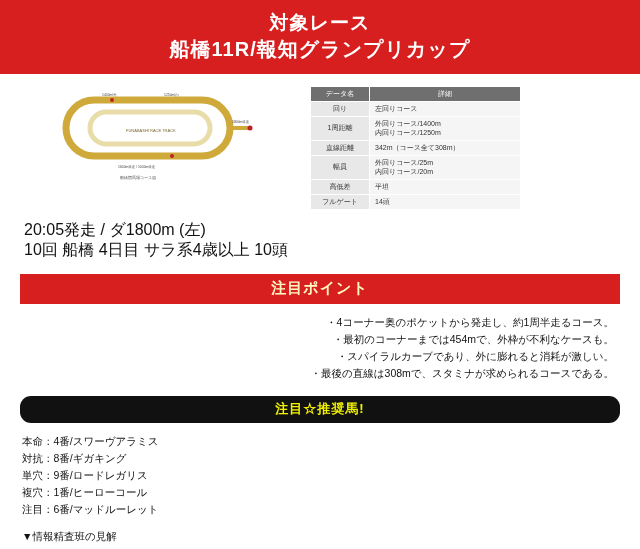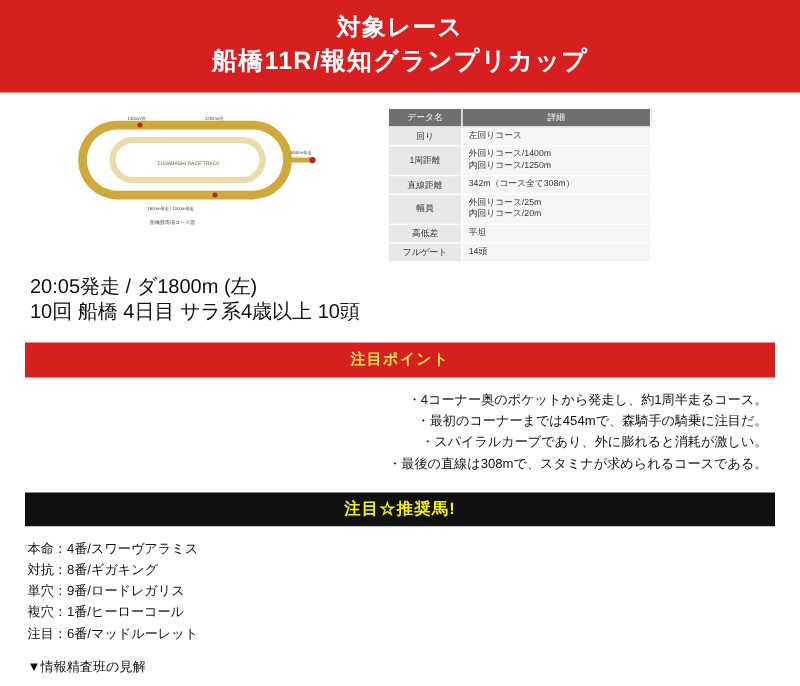--- a/index.html
+++ b/index.html
@@ -103,24 +103,24 @@
   .race-meta {
     padding: 6px 24px 0 24px;
     font-size: 16px;
     line-height: 20px;
     color: #111;
   }
   
   .banner-red {
     margin: 14px 20px 10px 20px;
     background: #d81f1f;
-    color: #fde047;
+    color: #fef9c3;
     text-align: center;
     font-weight: bold;
-    font-size: 12px;
+    font-size: 15px;
     padding: 5px 0 6px 0;
     letter-spacing: 1px;
   }
   
   .points {
     padding: 0 26px;
     font-size: 10.5px;
     line-height: 17px;
     color: #111;
     text-align: right;
@@ -131,20 +131,21 @@
   
   .banner-black {
     margin: 14px 20px 10px 20px;
     background: #111111;
     color: #f2f200;
     text-align: center;
     font-weight: bold;
     font-size: 13px;
     padding: 4px 0 5px 0;
     letter-spacing: 1px;
+    border-radius: 11px;
   }
   
   .picks {
     padding: 0 22px;
     font-size: 10.5px;
     line-height: 17px;
     color: #111;
   }
   
   .commentary {
@@ -247,21 +248,21 @@
   </div>
 
   <div class="race-meta">
     <div>20:05発走 / ダ1800m (左)</div>
     <div>10回 船橋 4日目 サラ系4歳以上 10頭</div>
   </div>
 
   <div class="banner-red">注目ポイント</div>
   <div class="points">
     <div>・4コーナー奥のポケットから発走し、約1周半走るコース。</div>
-    <div>・最初のコーナーまでは454mで、森騎手の騎乗に注目だ。</div>
+    <div>・最初のコーナーまでは454mで、外枠が不利なケースも。</div>
     <div>・スパイラルカーブであり、外に膨れると消耗が激しい。</div>
     <div>・最後の直線は308mで、スタミナが求められるコースである。</div>
   </div>
 
   <div class="banner-black">注目☆推奨馬!</div>
   <div class="picks">
     <div>本命：4番/スワーヴアラミス</div>
     <div>対抗：8番/ギガキング</div>
     <div>単穴：9番/ロードレガリス</div>
     <div>複穴：1番/ヒーローコール</div>

